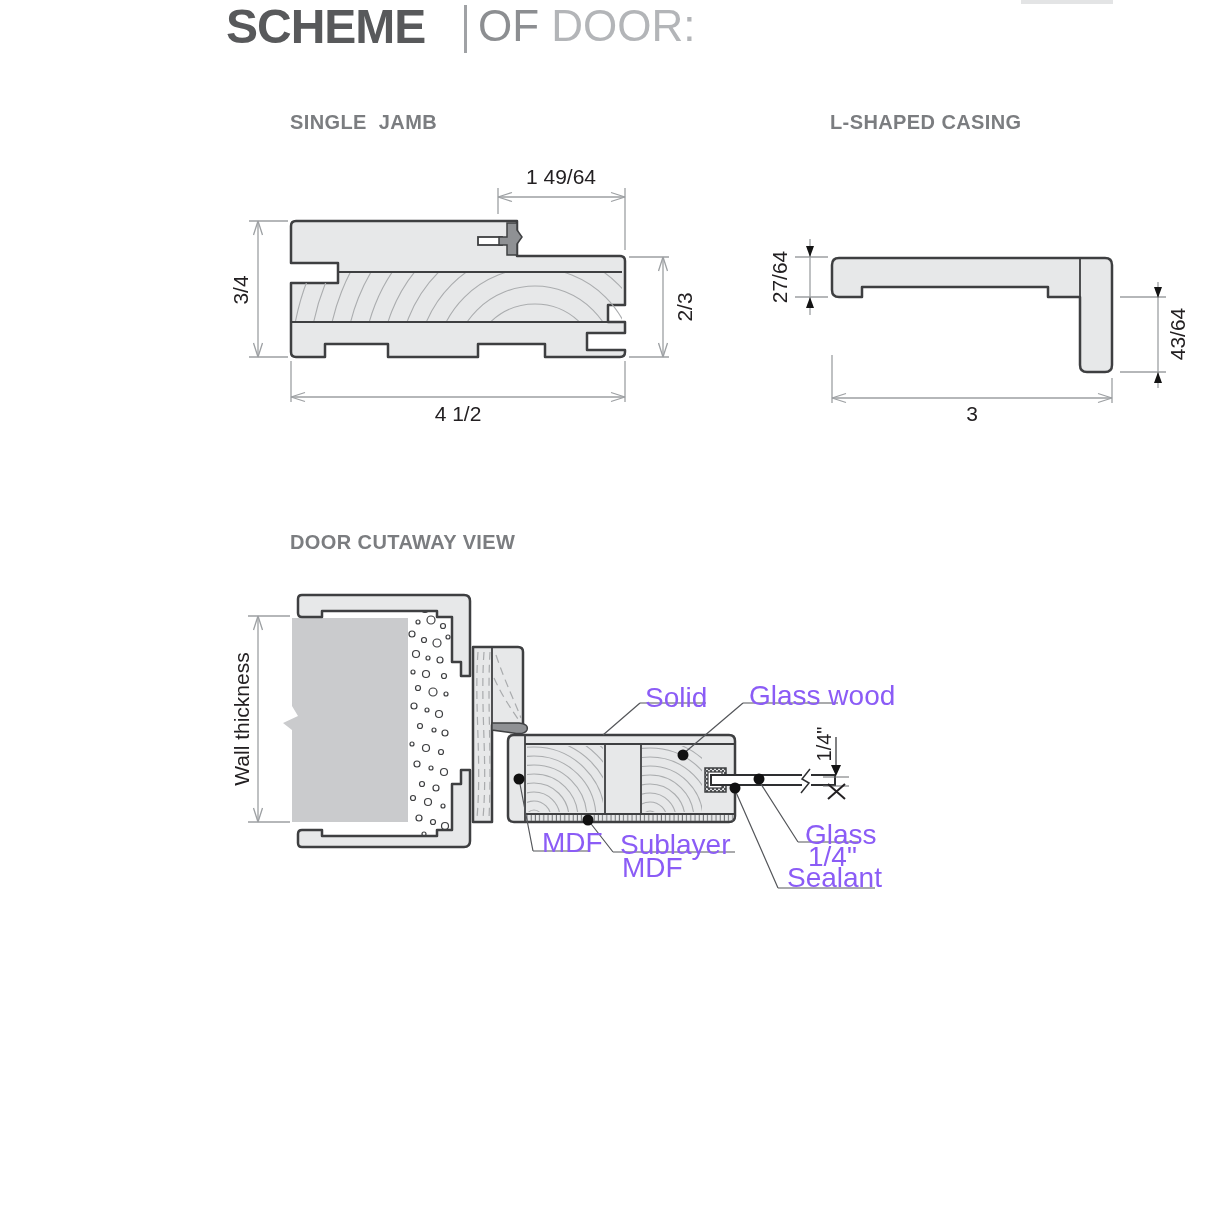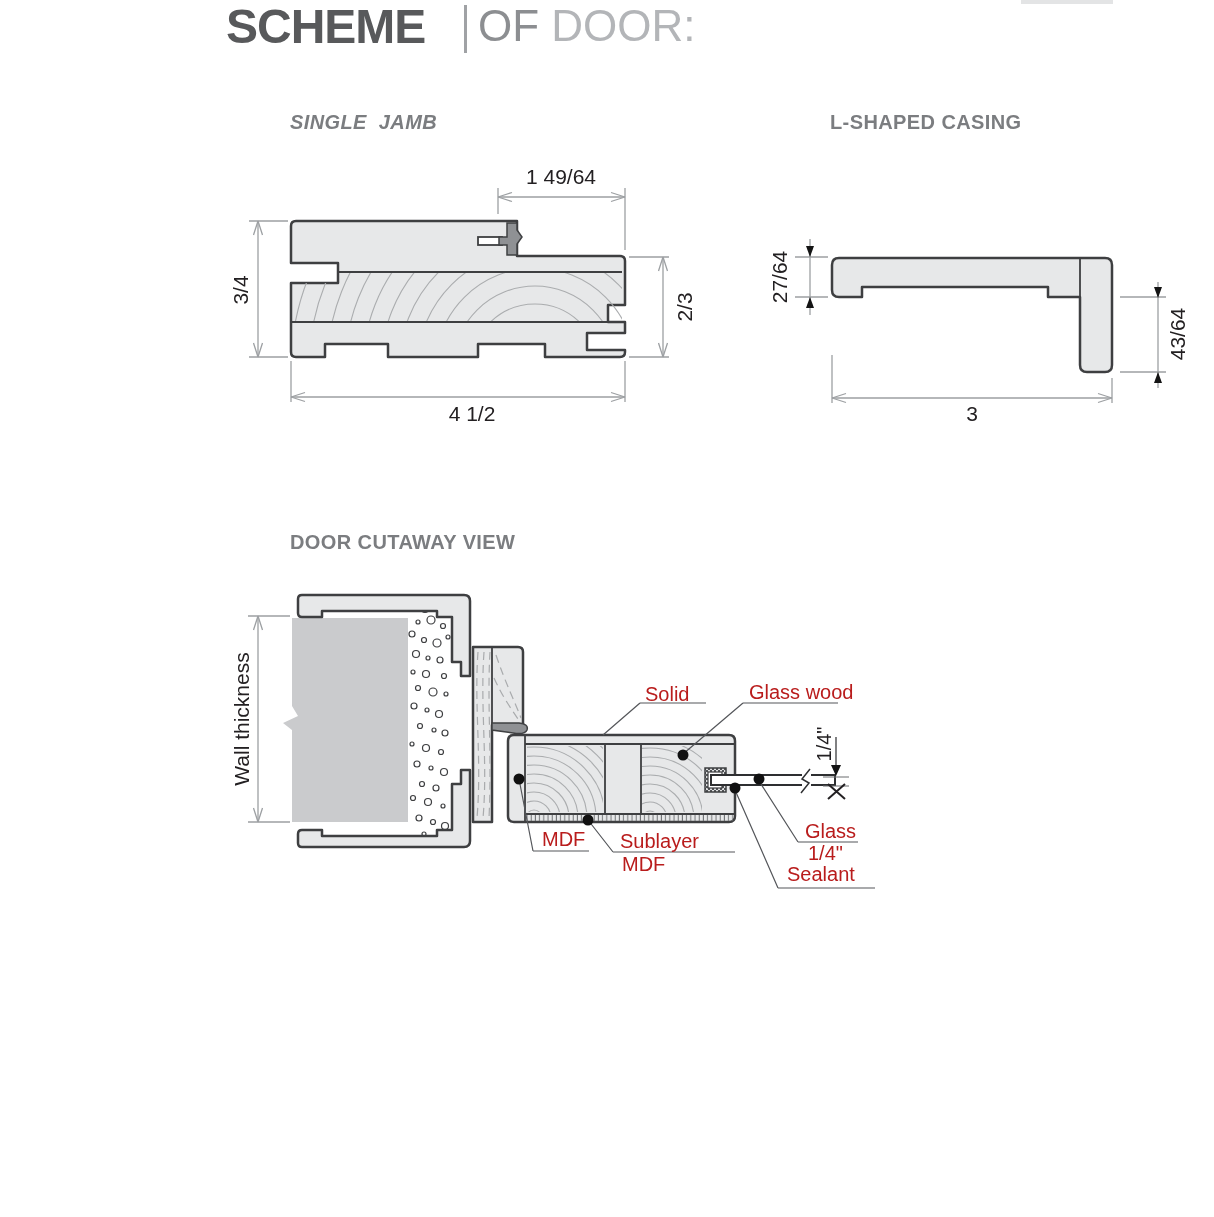--- a/index.html
+++ b/index.html
@@ -6,21 +6,21 @@
   body{width:1214px;height:1217px;position:relative;overflow:hidden;
        font-family:"Liberation Sans",sans-serif;}
   .abs{position:absolute;white-space:pre;line-height:1;}
   .title-main{font-size:48px;font-weight:800;color:#58595b;letter-spacing:-1px;}
   .title-sep{width:3px;height:48px;background:#a0a2a5;}
   .title-sub{font-size:44px;font-weight:400;letter-spacing:0px;}
   .title-of{color:#8c8e91;}
   .title-door{color:#b3b5b8;}
   .sec-title{font-size:20px;font-weight:700;color:#7b7d80;letter-spacing:.4px;}
   .dim{font-size:21px;color:#232022;}
-  .lab{font-size:20px;color:#b91c1c;}
+  .lab{font-size:28px;color:#8b5cf6;}
   .cx{transform:translateX(-50%);}
   .rot{transform:translate(-50%,-50%) rotate(-90deg);}
   svg{position:absolute;left:0;top:0;}
   .sliver{width:92px;height:4px;background:#e3e4e5;}
 </style>
 </head>
 <body>
 
 <svg width="1214" height="1217" viewBox="0 0 1214 1217">
   <defs>
@@ -229,28 +229,28 @@
       <circle cx="759" cy="779" r="5.5"></circle>
       <circle cx="735" cy="788" r="5.5"></circle>
     </g>
   </g>
 </svg>
 
 <div class="abs title-main" style="left:226px;top:3px;">SCHEME</div>
 <div class="abs title-sep" style="left:464px;top:5px;"></div>
 <div class="abs title-sub" style="left:478px;top:4px;"><span class="title-of">OF </span><span class="title-door">DOOR:</span></div>
 
-<div class="abs sec-title" style="left:290px;top:112px;font-style:italic;">SINGLE  JAMB</div>
+<div class="abs sec-title" style="left:290px;top:112px;">SINGLE  JAMB</div>
 <div class="abs sec-title" style="left:830px;top:112px;">L-SHAPED CASING</div>
 <div class="abs sec-title" style="left:290px;top:532px;">DOOR CUTAWAY VIEW</div>
 
 <div class="abs dim cx" style="left:561px;top:166px;">1 49/64</div>
 <div class="abs dim rot" style="left:240px;top:290px;">3/4</div>
 <div class="abs dim rot" style="left:684px;top:307px;">2/3</div>
-<div class="abs dim cx" style="left:458px;top:403px;margin-left:14px;">4 1/2</div>
+<div class="abs dim cx" style="left:458px;top:403px;">4 1/2</div>
 
 <div class="abs dim rot" style="left:779px;top:277px;">27/64</div>
 <div class="abs dim rot" style="left:1177px;top:334px;">43/64</div>
 <div class="abs dim cx" style="left:972px;top:403px;">3</div>
 
 <div class="abs dim rot" style="left:241px;top:719px;">Wall thickness</div>
 <div class="abs dim rot" style="left:824px;top:744px;font-size:20px;">1/4"</div>
 
 <div class="abs lab" style="left:645px;top:684px;">Solid</div>
 <div class="abs lab" style="left:749px;top:682px;">Glass wood</div>

